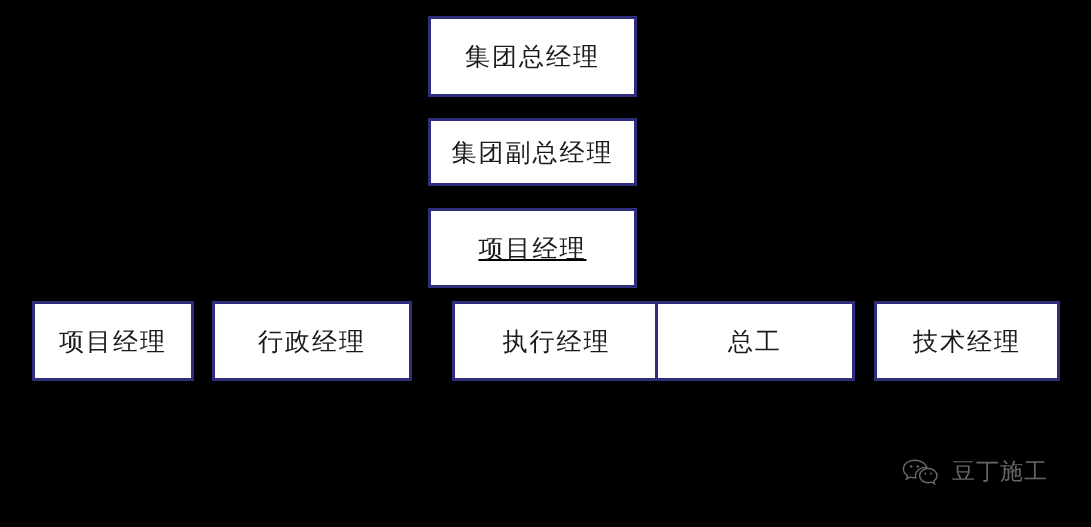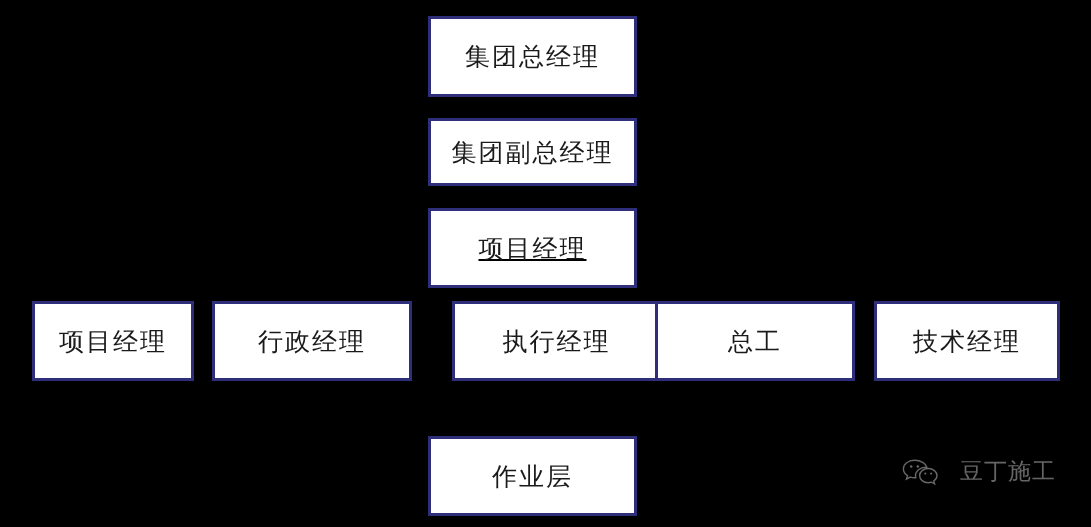--- a/index.html
+++ b/index.html
@@ -41,21 +41,21 @@
     z-index: 1;
   }
   .conn-h { height: 1px; }
   .conn-v { width: 1px; }
 
   
   #watermark {
     position: absolute;
     display: flex;
     align-items: center;
-    gap: 20px;
+    gap: 12px;
     z-index: 4;
     opacity: 0.55;
   }
   #watermark .wm-text {
     font-family: "DejaVu Sans", "Liberation Sans", sans-serif;
     font-size: 23px;
     color: #b8b8b8;
     letter-spacing: 1px;
     white-space: nowrap;
   }
@@ -117,23 +117,20 @@
   </div>
 
   <div class="node" style="left:874px; top:301px; width:186px; height:80px;">
     <span class="node-label">技术经理</span>
   </div>
 
   <div class="node" style="left:655px; top:301px; width:200px; height:80px;">
     <span class="node-label">总工</span>
   </div>
 
-  <div class="node" style="left:428px; top:436px; width:209px; height:80px;">
-    <span class="node-label">作业层</span>
-  </div>
 
   <div id="watermark" style="left:900px; top:456px;">
     <span class="wechat-logo">
       <svg width="40" height="30" viewBox="0 0 40 30" aria-hidden="true">
         <g fill="none" stroke="#bdbdbd" stroke-width="1.4">
           <path d="M14.5 3.2C8.3 3.2 3.4 7.2 3.4 12c0 2.7 1.6 5.1 4.1 6.7l-1.1 3.4 3.9-2a14 14 0 0 0 4.2.7c.4 0 .9 0 1.3-.1-.2-.7-.3-1.4-.3-2.1 0-4.6 4.6-8.3 10.3-8.3.4 0 .8 0 1.1.05C26 6.5 20.8 3.2 14.5 3.2z"></path>
           <path d="M37 18.6c0-3.9-3.9-7.1-8.7-7.1s-8.7 3.2-8.7 7.1 3.9 7.1 8.7 7.1c1.1 0 2.2-.2 3.2-.5l3.1 1.6-.9-2.7c2-1.3 3.3-3.3 3.3-5.5z"></path>
         </g>
         <g fill="#bdbdbd">
           <circle cx="11.2" cy="9.4" r="1.25"></circle>

